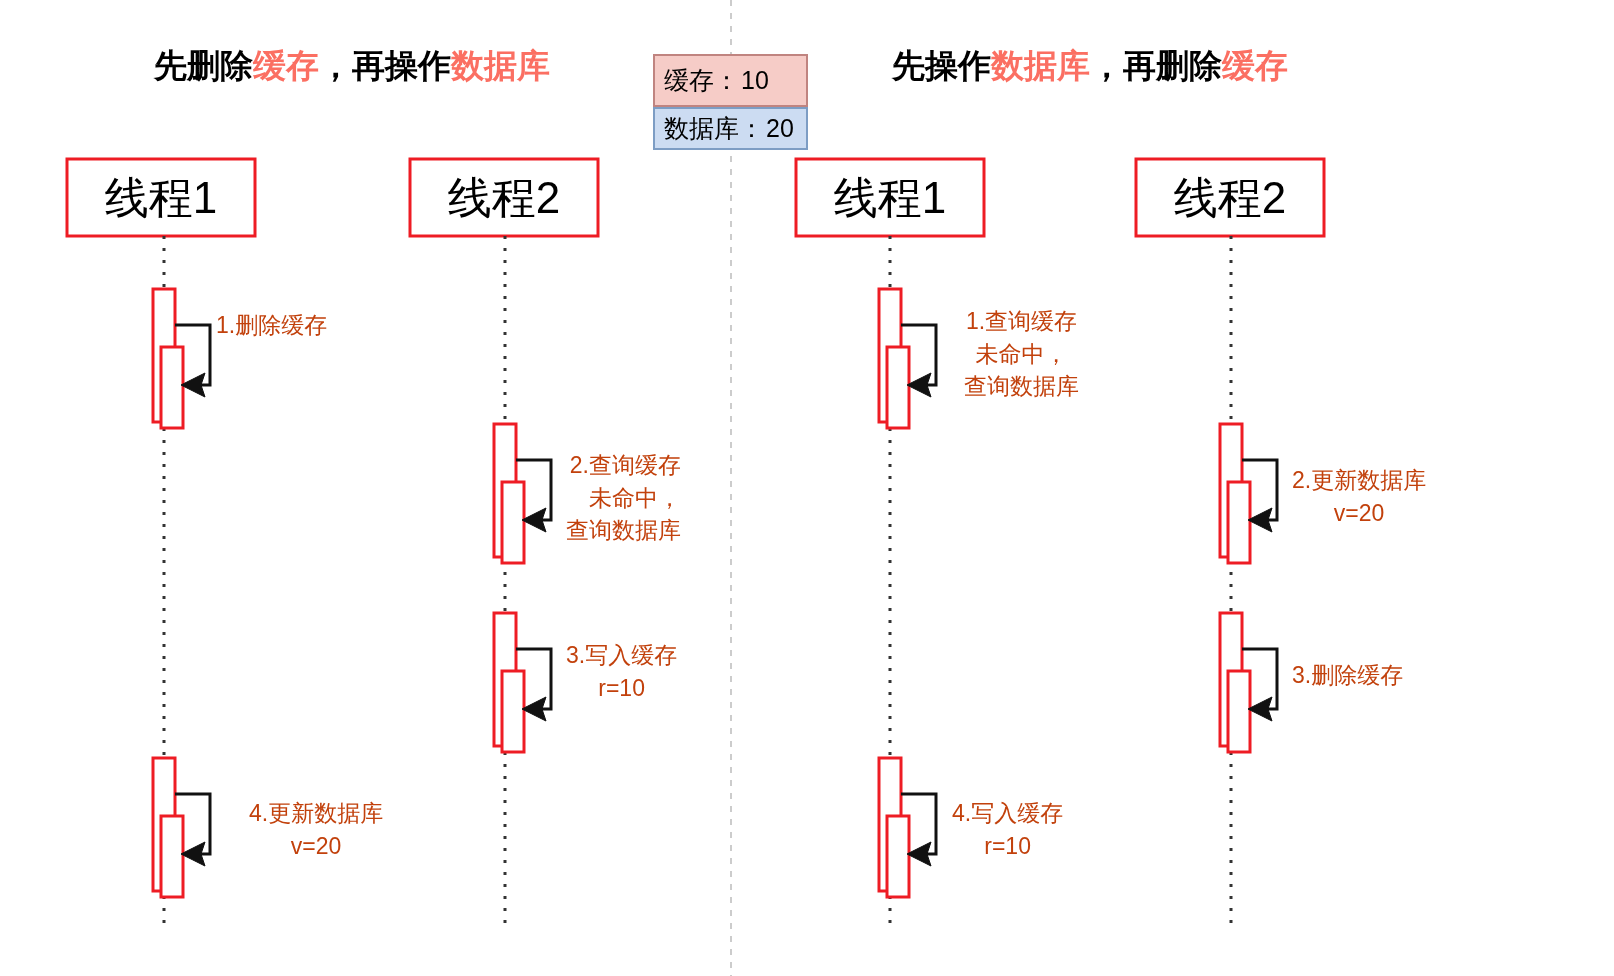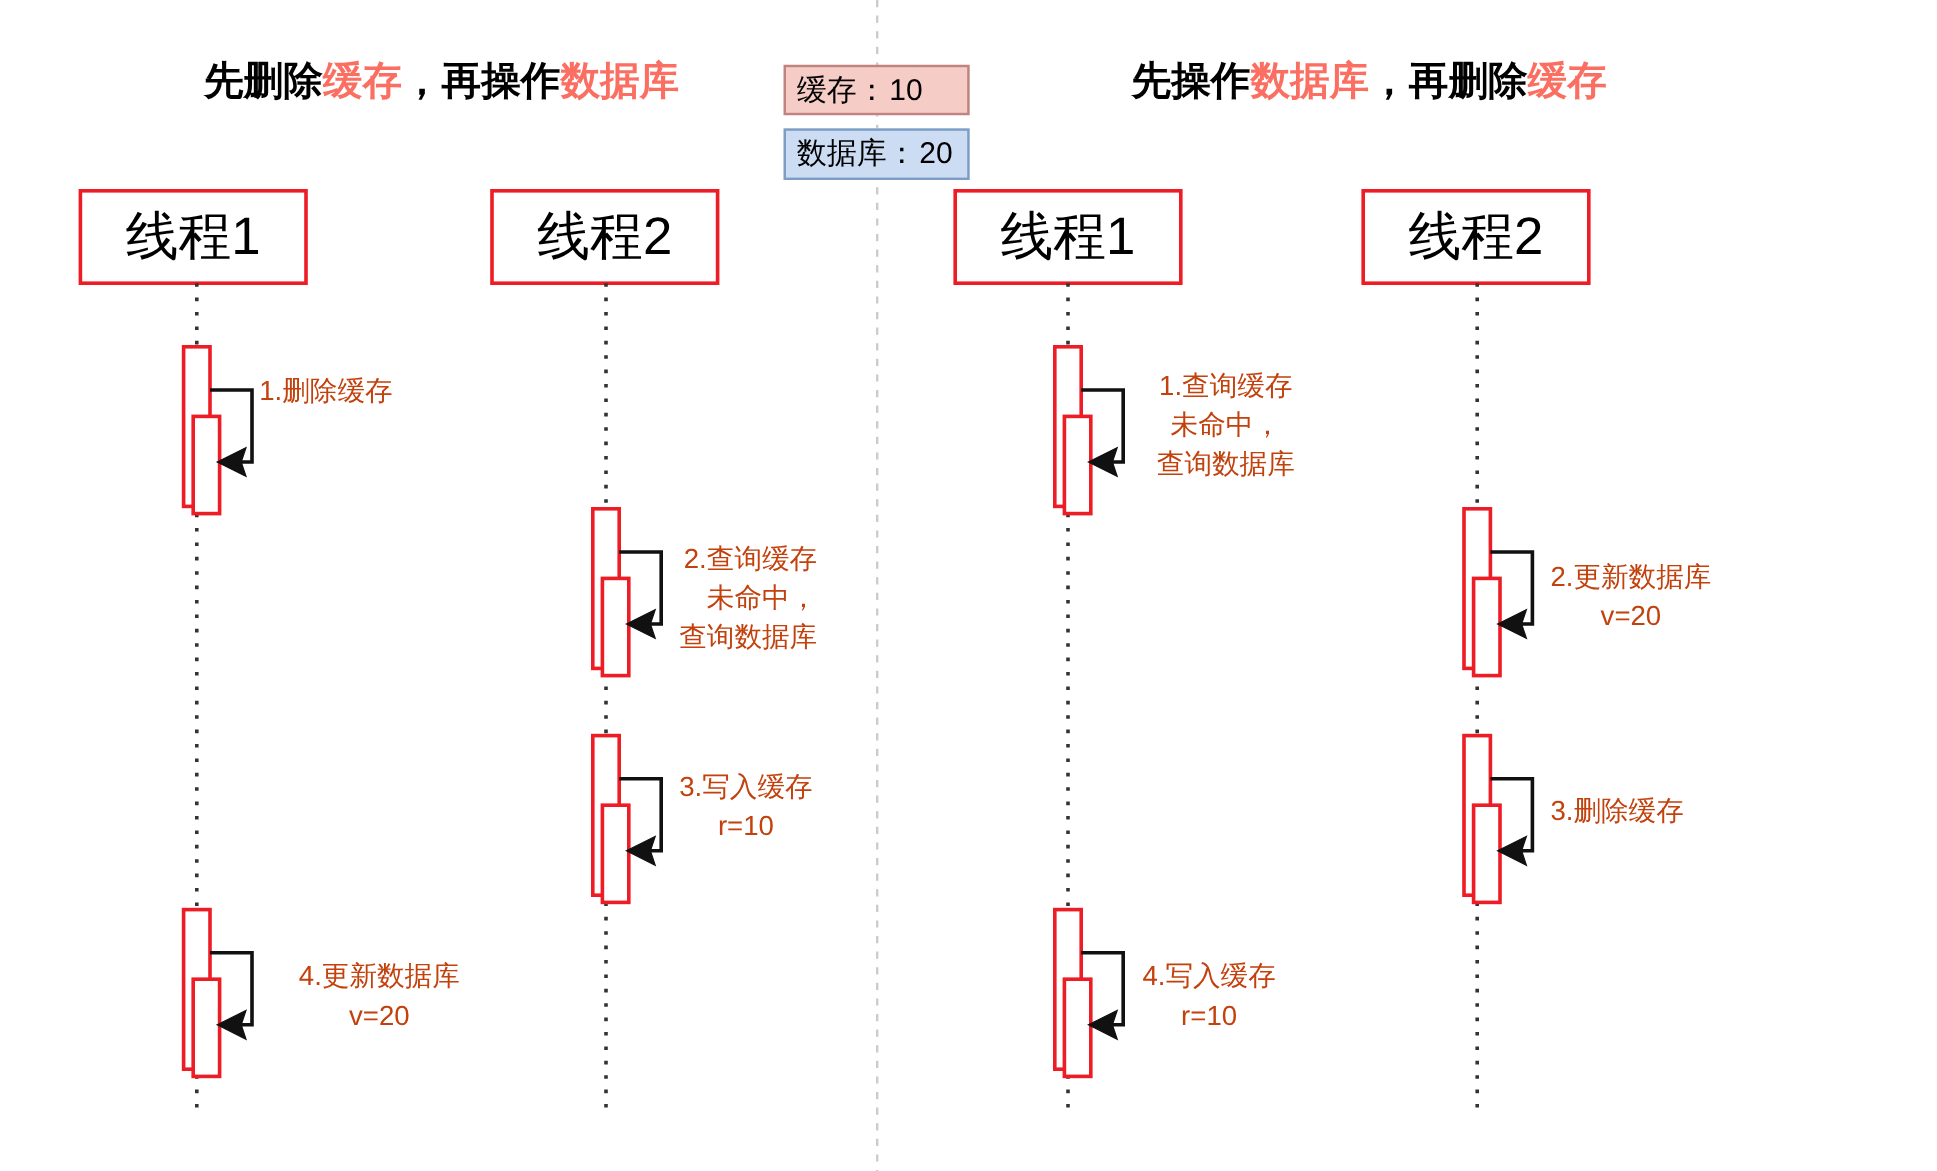--- a/index.html
+++ b/index.html
@@ -31,37 +31,37 @@
     display: block;
   }
   .panel-title {
     position: absolute;
     font-size: 33px;
     font-weight: bold;
     white-space: nowrap;
     letter-spacing: 0px;
     line-height: 1;
   }
-  .title-left { left: 170px; top: 50px; }
-  .title-right { left: 943px; top: 50px; }
+  .title-left { left: 154px; top: 50px; font-family: Liberation Serif, serif; }
+  .title-right { left: 892px; top: 50px; font-family: Liberation Serif, serif; }
   .t-plain { color: #000000; }
   .t-accent { color: #fb6f62; }
   .legend-box {
     position: absolute;
     box-sizing: border-box;
     font-size: 25px;
     line-height: 1;
     display: flex;
     align-items: center;
     padding: 0 9px;
     white-space: nowrap;
   }
   .legend-cache {
     left: 653px; top: 54px;
-    width: 155px; height: 42px;
+    width: 155px; height: 53px;
     background: #f6ccc7;
     border: 2px solid #c08480;
   }
   .legend-db {
     left: 653px; top: 107px;
     width: 155px; height: 43px;
     background: #ccdcf2;
     border: 2px solid #7d9dc4;
   }
   .legend-label { margin-right: 2px; }

